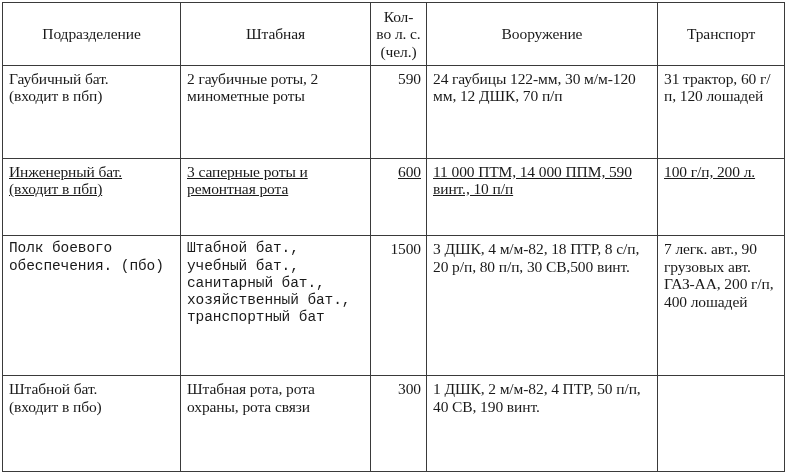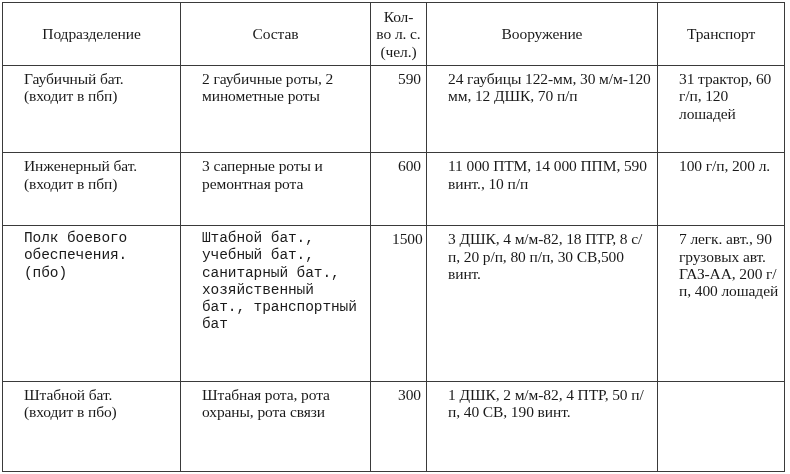--- a/index.html
+++ b/index.html
@@ -25,21 +25,21 @@
     table-layout: fixed;
     width: 782px;
     height: 470px;
     border: 1.6px solid #2b2b2b;
     background: #fff;
   }
   table.org-table th,
   table.org-table td {
     border: 1.3px solid #3a3a3a;
     vertical-align: top;
-    padding: 4px 5px 3px 21px;
+    padding: 4px 5px 3px 6px;
     font-weight: normal;
     font-size: 15.5px;
     line-height: 1.12;
     letter-spacing: -0.1px;
     overflow: hidden;
   }
   table.org-table thead th {
     text-align: center;
     vertical-align: middle;
     font-size: 15.5px;
@@ -61,21 +61,21 @@
   }
   .unit-name { display: block; }
   .unit-sub  { display: block; }
   .hdr-count-line { display: block; }
 
   
   tr.r-head { height: 58px; }
   tr.r-0 { height: 62px; }
   tr.r-1 { height: 60px; }
   tr.r-2 { height: 54px; }
-  tr.r-3 { height: 52px; }
+  tr.r-3 { height: 52px; text-decoration: underline; }
   tr.r-4 { height: 38px; }
   tr.r-5 { height: 82px; }
   tr.r-6 { height: 64px; }
 
   
   tr.r-5 td {
     font-family: Liberation Mono, monospace;
     font-size: 14.5px;
     line-height: 1.18;
   }
@@ -95,21 +95,21 @@
     <colgroup>
       <col class="c-unit">
       <col class="c-comp">
       <col class="c-count">
       <col class="c-weapon">
       <col class="c-transp">
     </colgroup>
     <thead>
       <tr class="r-head">
         <th>Подразделение</th>
-        <th>Состав</th>
+        <th>Штабная</th>
         <th>
           <span class="hdr-count-line">Кол-</span>
           <span class="hdr-count-line">во л. с.</span>
           <span class="hdr-count-line">(чел.)</span>
         </th>
         <th>Вооружение</th>
         <th>Транспорт</th>
       </tr>
     </thead>
     <tbody>

